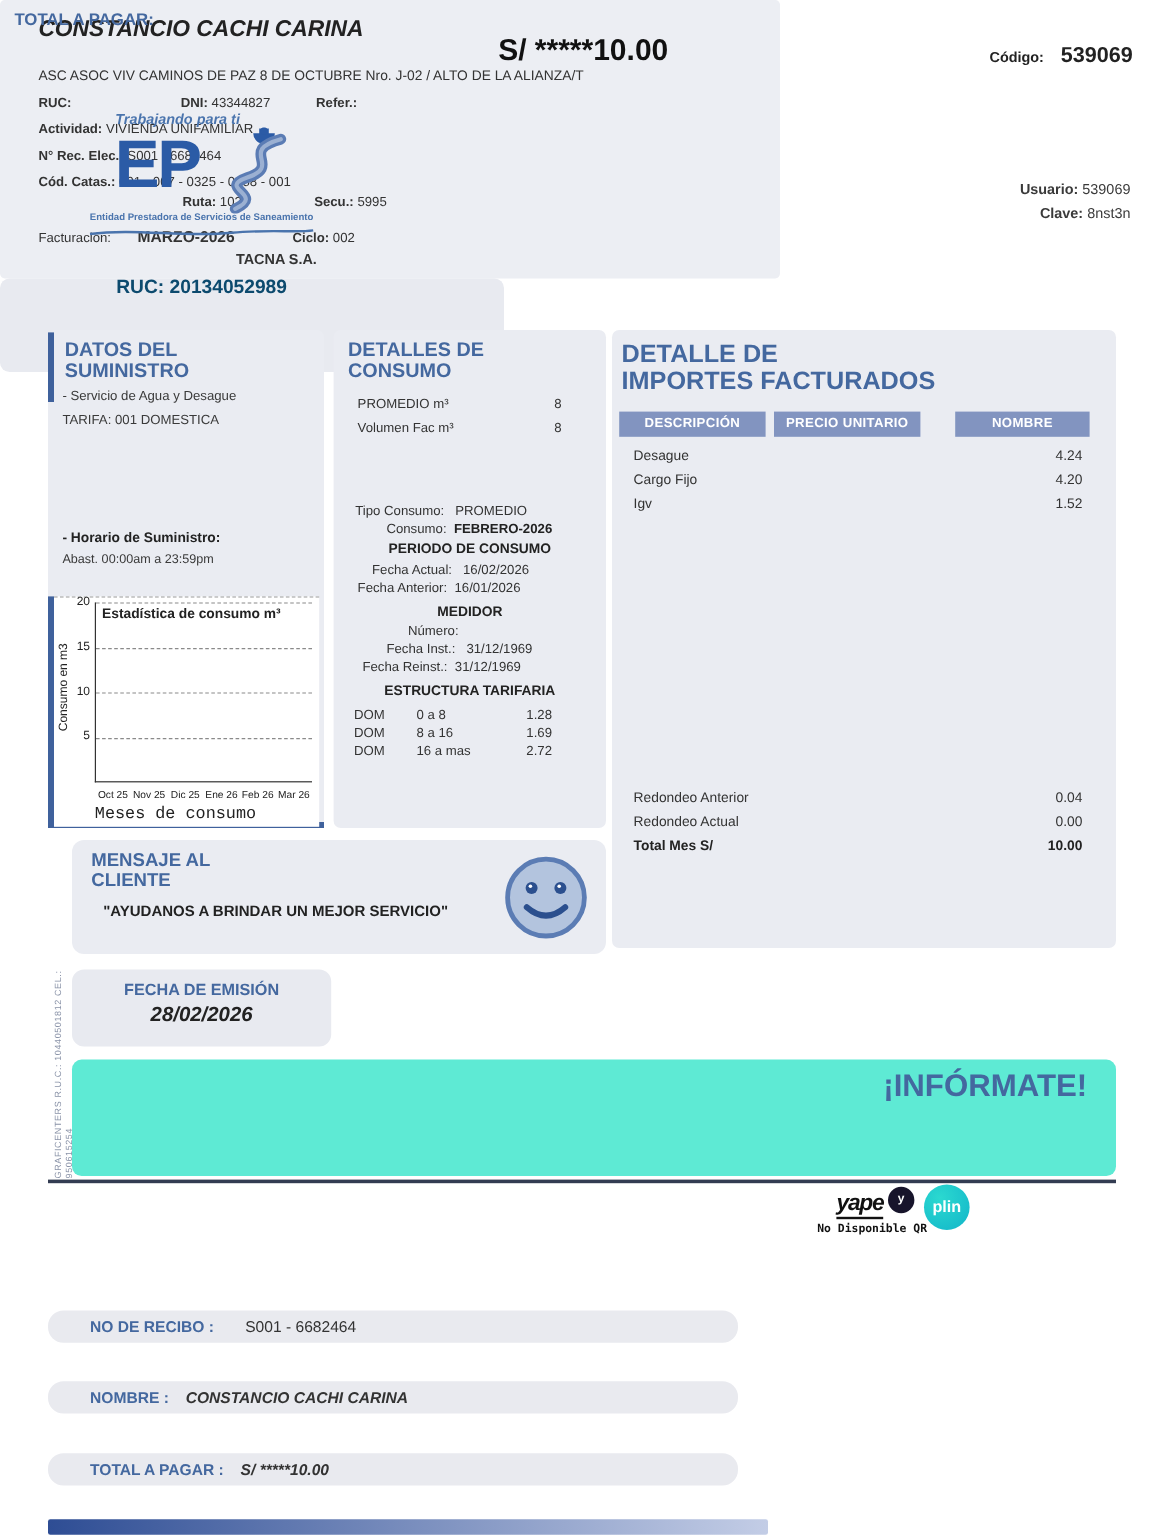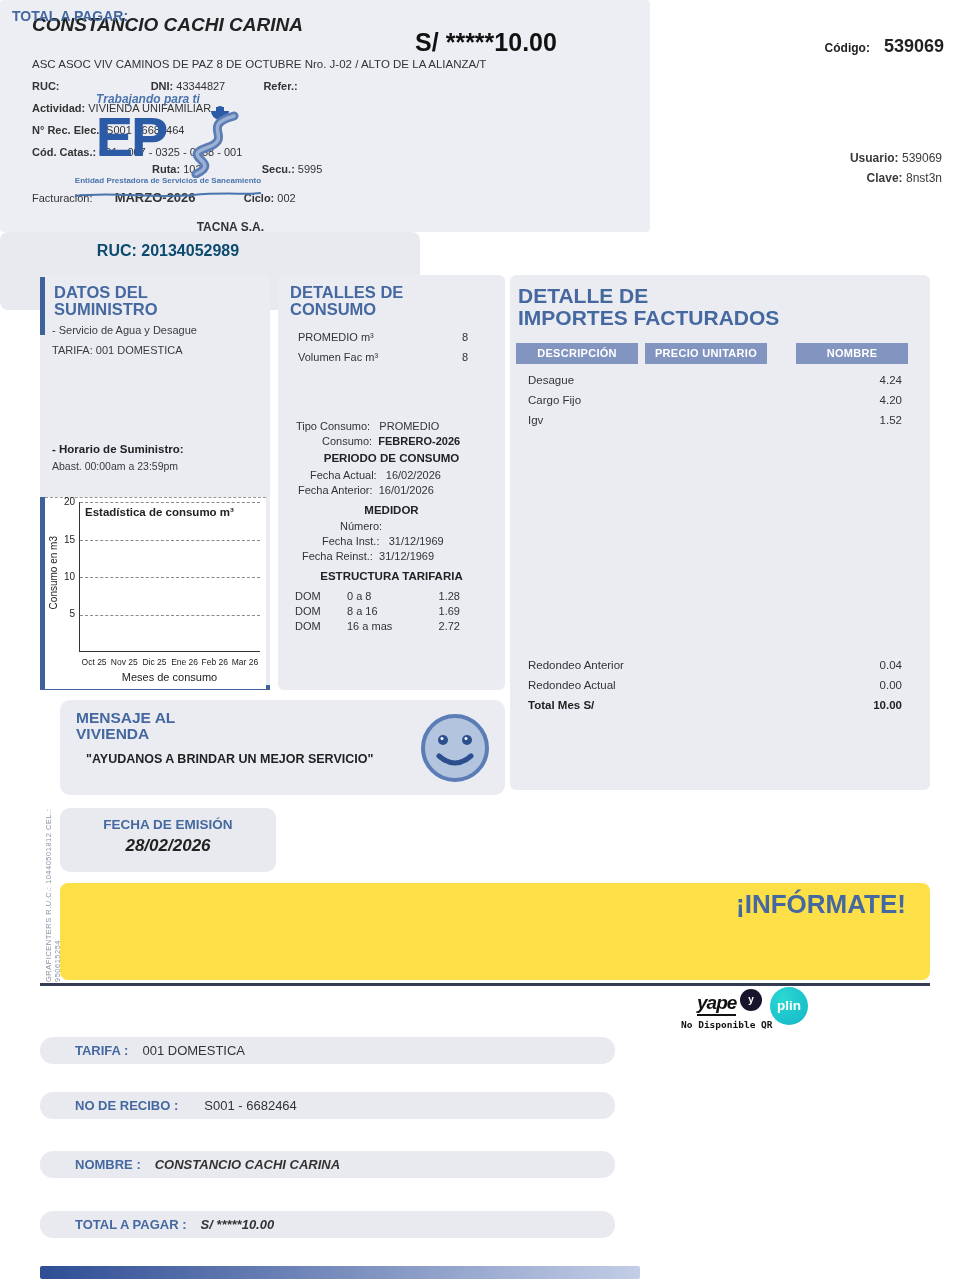--- a/index.html
+++ b/index.html
@@ -21,39 +21,39 @@
   .hrow .lab { font-weight:bold; }
   #usuario-clave { position:absolute; right:30px; top:148px; text-align:left; font-size:12px; line-height:20px; }
   #facturacion-val { font-size:13px; font-weight:bold; }
 
   
   #logo { position:absolute; left:62px; top:92px; width:212px; text-align:center; }
   #logo-tagline { font-size:12px; font-style:italic; font-weight:bold; color:#4a74ad; margin-left:-40px; }
   #logo-row { display:flex; justify-content:center; align-items:flex-start; height:72px;gap:12px; }
   #logo-ep { font-size:56px; font-weight:800; color:#2b5ba6; line-height:62px; letter-spacing:-2px; }
   #logo-sub { font-size:8px; font-weight:bold; color:#4a74ad; margin-top:-2px; }
-  #logo-tacna { font-size:12px; font-weight:bold; color:#333; text-align:right; padding-right:10px; margin-top:17px; }
+  #logo-tacna { font-size:12px; font-weight:bold; color:#333; text-align:right; padding-right:10px; margin-top:6px; }
   #logo-ruc { font-size:16px; font-weight:bold; color:#0c4a6e; margin-top:8px; }
 
   
   .sec-title { font-weight:bold; color:#44689f; line-height:1.05; }
 
   
   #p-sum { left:40px; top:275px; width:230px; height:415px; }
   .accent { position:absolute; background:#3f619c; }
 
   
   #chart-box { position:absolute; left:45px; top:497px; width:221px; height:192px; background:#fff; border-top:1px dashed #999; }
   #plot { position:absolute; left:34px; top:4px; width:181px; height:150px; border-left:1.5px solid #333; border-bottom:1.5px solid #333; }
   .gridline { position:absolute; left:0; right:0; border-top:1px dashed #8a8a8a; }
   .ytick { position:absolute; left:2px; width:28px; text-align:right; font-size:10px; color:#222; }
   #chart-title { position:absolute; left:40px; top:8px; font-size:11.5px; font-weight:bold; color:#222; white-space:nowrap; }
   #xlabels { position:absolute; left:34px; top:159px; width:181px; display:flex; }
   #xlabels span { flex:1; text-align:center; font-size:8.5px; color:#222; white-space:nowrap; }
-  #xaxis-title { position:absolute; left:34px; top:173px; width:181px; text-align:center; font-size:11px; color:#222; }
+  #xaxis-title { position:absolute; left:34px; top:173px; width:181px; text-align:left; font-size:14px; color:#222;font-family:Liberation Mono, monospace; }
   #ylabel { position:absolute; left:3px; top:38px; writing-mode:vertical-rl; transform:rotate(180deg); font-size:10px; color:#222; }
 
   
   #p-con { left:278px; top:275px; width:227px; height:415px; }
   .crow { position:absolute; font-size:11px; color:#333; white-space:nowrap; }
   .ctitle { position:absolute; width:100%; text-align:center; font-size:11.5px; font-weight:bold; color:#222; }
 
   
   #p-imp { left:510px; top:275px; width:420px; height:515px; }
   #imp-title { position:absolute; left:8px; top:10px; font-size:21px; }
@@ -69,21 +69,21 @@
   .fecha-box { position:absolute; top:808px; width:216px; height:64px; background:#e8eaf0; border-radius:10px; text-align:center; }
   .fecha-box .fl { display:block; margin-top:9px; font-size:13.5px; font-weight:bold; color:#44689f; }
   .fecha-box .fv { display:block; margin-top:4px; font-size:17px; font-weight:bold; font-style:italic; color:#222; }
 
   
   #p-total { left:510px; top:800px; width:420px; height:78px; background:#e8eaf0; border-radius:8px; }
   #total-label { position:absolute; left:12px; top:8px; font-size:14px; font-weight:bold; color:#44689f; }
   #total-amount { position:absolute; left:0; right:0; top:28px; text-align:center; font-size:25px; font-weight:bold; color:#111; }
 
   
-  #band { left:60px; top:883px; width:870px; height:97px; border-radius:8px; background:#fde047; }
+  #band { left:60px; top:883px; width:870px; height:97px; border-radius:8px; background:#5eead4; }
   #informate { position:absolute; right:24px; top:6px; font-size:26px; font-weight:800; color:#44689f; }
 
   
   #sep { position:absolute; left:40px; top:983px; width:890px; height:3px; background:#333c52; }
   #yape { position:absolute; left:697px; top:992px; font-size:19px; font-weight:800; font-style:italic; color:#111; letter-spacing:-1px; border-bottom:2px solid #111; }
   #yape-badge { position:absolute; left:740px; top:989px; width:22px; height:22px; border-radius:50%; background:#17142b; color:#fff; font-size:10px; font-weight:bold; text-align:center; line-height:22px; }
   #plin { position:absolute; left:770px; top:987px; width:38px; height:38px; border-radius:50%; background:radial-gradient(circle at 35% 30%, #2bd9d0, #12b5c9); color:#fff; font-size:13.5px; font-weight:800; text-align:center; line-height:38px; }
   #qr-note { position:absolute; left:681px; top:1019px; font-family:"DejaVu Sans Mono", monospace; font-size:9.5px; font-weight:bold; color:#111; }
 
   
@@ -292,21 +292,21 @@
     </div>
     <div class="irow b" style="top:424px; color:#222;">
       <span>Total Mes S/</span>
         <span>10.00</span>
     </div>
   </div>
 
   <div class="panel" id="p-msg">
     <div class="sec-title" style="position:absolute; left:16px; top:10px; font-size:15.5px;">
       <div>MENSAJE AL</div>
-      <div>VIVIENDA</div>
+      <div>CLIENTE</div>
     </div>
     <div id="msg-text">"AYUDANOS A BRINDAR UN MEJOR SERVICIO"</div>
     <svg id="smiley" width="72" height="72" viewBox="0 0 72 72">
       <circle cx="36" cy="36" r="32" fill="#b3c4de" stroke="#5b7cb4" stroke-width="4"></circle>
       <circle cx="24" cy="28" r="5" fill="#2b4f8e"></circle>
       <circle cx="48" cy="28" r="5" fill="#2b4f8e"></circle>
       <circle cx="23" cy="26.5" r="1.5" fill="#fff"></circle>
       <circle cx="47" cy="26.5" r="1.5" fill="#fff"></circle>
       <path d="M20,44 Q36,58 52,44" fill="none" stroke="#2b4f8e" stroke-width="5" stroke-linecap="round"></path>
     </svg>
@@ -325,24 +325,20 @@
   <div class="panel" id="band">
     <div id="informate">¡INFÓRMATE!</div>
   </div>
 
   <div id="sep"></div>
   <div id="yape">yape</div>
   <div id="yape-badge">y</div>
   <div id="plin">plin</div>
   <div id="qr-note">No Disponible QR</div>
 
-  <div class="pill" style="top:1037px;">
-    <span class="pl">TARIFA :</span>
-    <span class="pv">001 DOMESTICA</span>
-  </div>
   <div class="pill" style="top:1092px;gap:12px;">
     <span class="pl">NO DE RECIBO :</span>
     <span class="pv">S001 - 6682464</span>
   </div>
   <div class="pill" style="top:1151px;">
     <span class="pl">NOMBRE :</span>
     <span class="pv b i">CONSTANCIO CACHI CARINA</span>
   </div>
   <div class="pill" style="top:1211px;">
     <span class="pl">TOTAL A PAGAR :</span>

